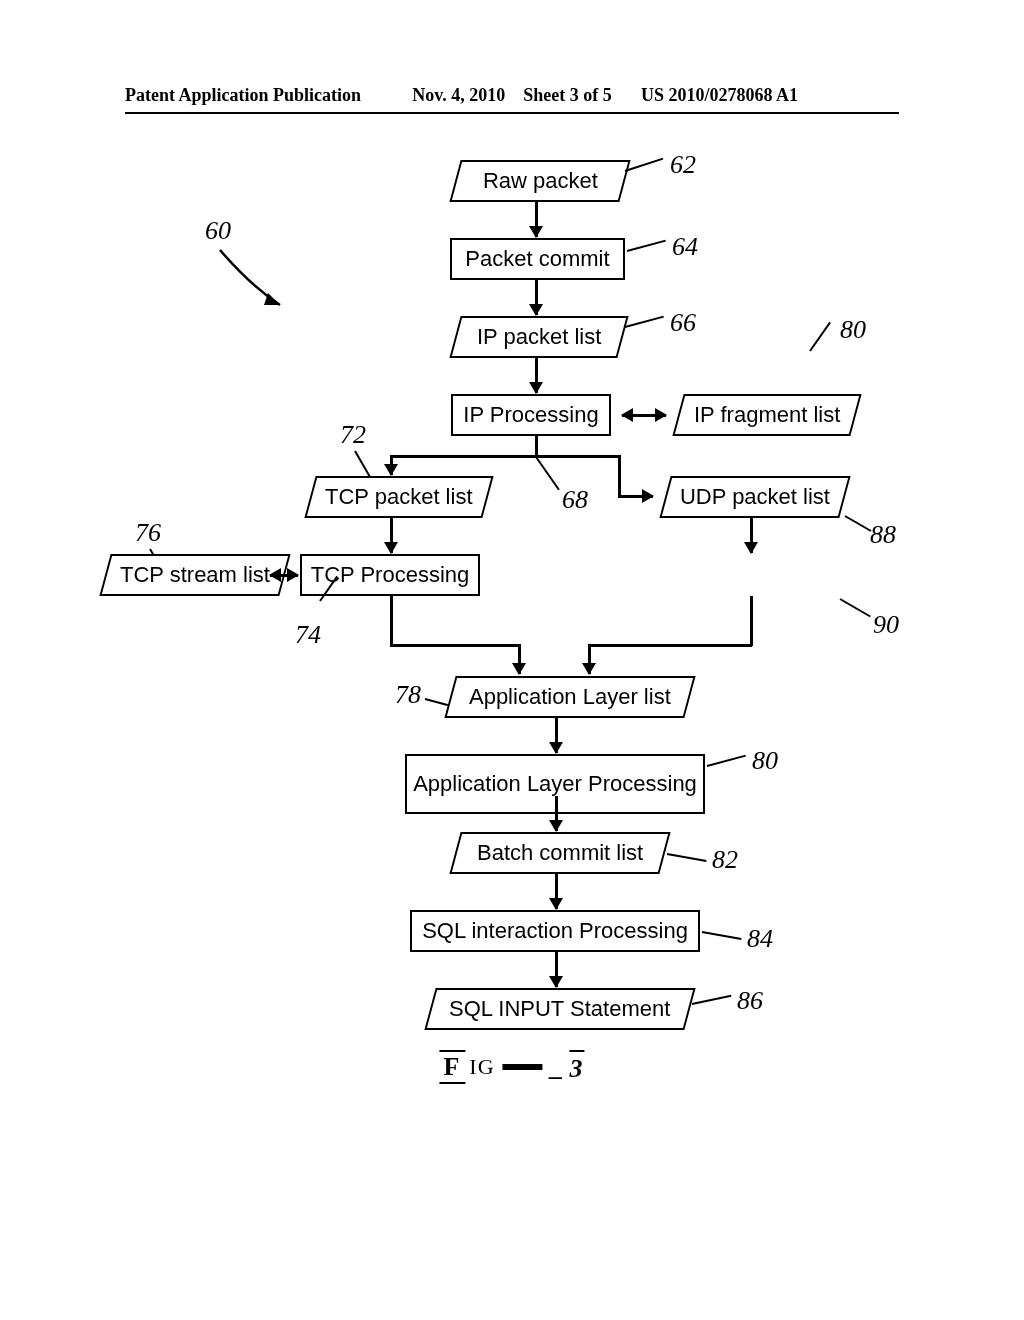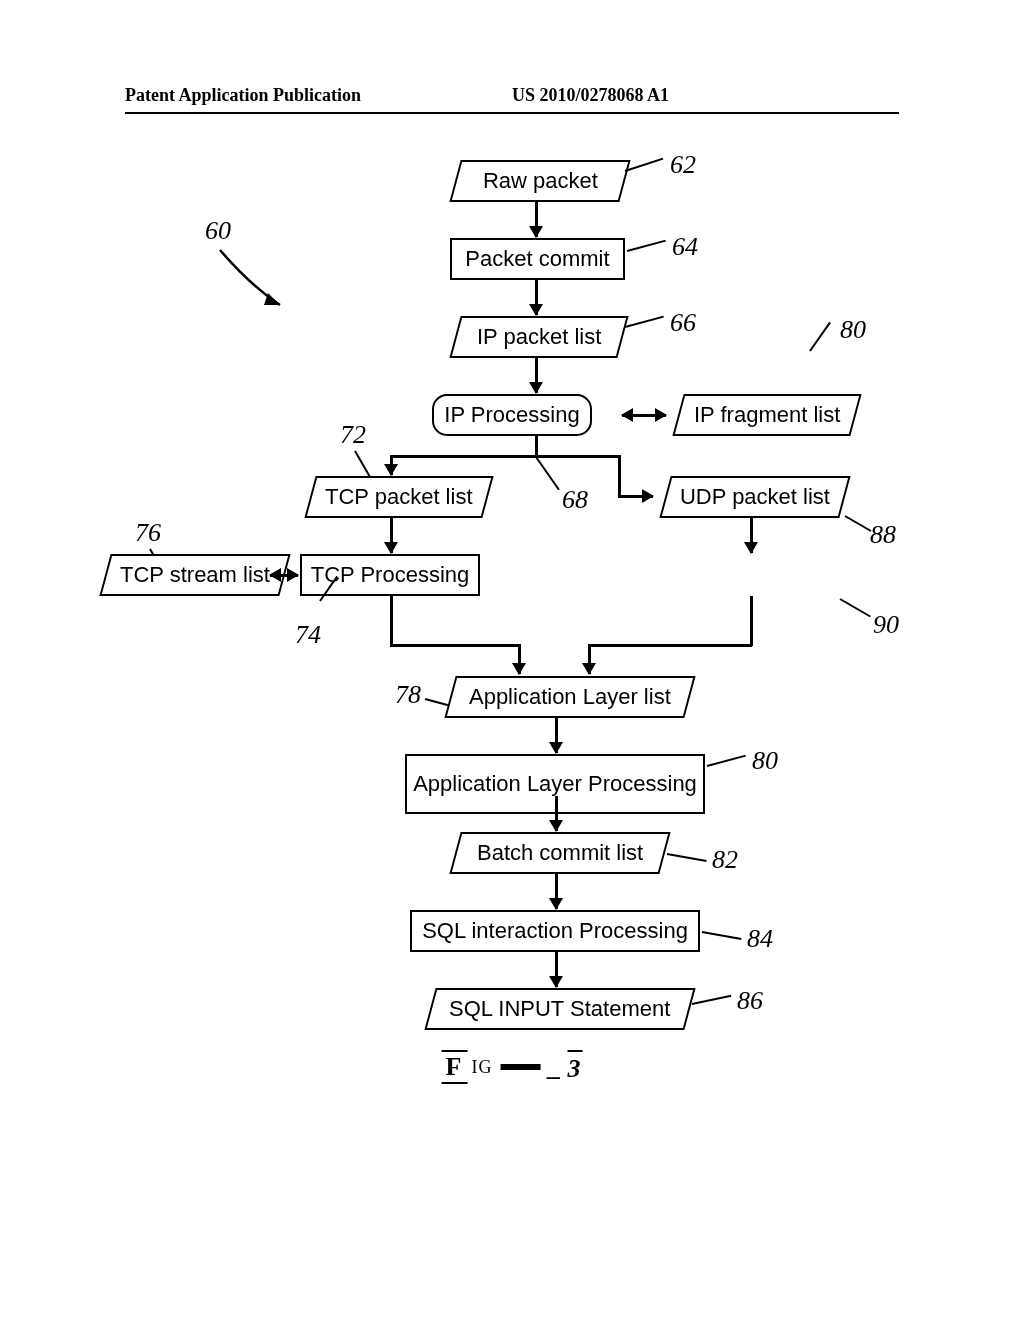--- a/index.html
+++ b/index.html
@@ -149,20 +149,25 @@
   .figcap .under {
     border-bottom: 2px solid #000;
     padding-bottom: 2px;
   }
 </style>
 </head>
 <body>
 
 <div class="header">
   <div class="left">Patent Application Publication</div>
+  <div class="mid">
+    <span>Nov. 4, 2010</span>
+    &nbsp;&nbsp;
+    <span>Sheet 3 of 5</span>
+  </div>
   <div class="right">US 2010/0278068 A1</div>
 </div>
 <div class="hr"></div>
 
 <div class="canvas">
 
   <div class="ref" style="left:205px; top:66px;">60</div>
   <svg style="position:absolute; left:210px; top:95px;" width="100" height="80">
     <path d="M10 5 Q 40 40 70 60" stroke="#000" stroke-width="2.5" fill="none"></path>
     <polygon points="70,60 58,48 54,60" fill="#000"></polygon>
@@ -185,21 +190,21 @@
   <div class="para" style="left:455px; top:166px; width:168px; height:42px;">
     <span>IP packet list</span>
   </div>
   <div class="lead" style="left:625px; top:176px; width:40px; transform:rotate(-15deg);"></div>
   <div class="ref" style="left:670px; top:158px;">66</div>
   <div class="arrow-v down" style="left:535px; top:208px; height:35px;"></div>
 
   <div class="ref" style="left:840px; top:165px;">80</div>
   <div class="lead" style="left:810px; top:200px; width:35px; transform:rotate(-55deg);"></div>
 
-  <div class="rect" style="left:432px; top:244px; width:160px; height:42px;border-radius:15px;">
+  <div class="rect" style="left:451px; top:244px; width:160px; height:42px;">
     <span>IP Processing</span>
   </div>
 
   <div class="arrow-h double" style="left:622px; top:264px; width:44px;"></div>
 
   <div class="para" style="left:678px; top:244px; width:178px; height:42px;">
     <span>IP fragment list</span>
   </div>
 
   <div class="ref" style="left:340px; top:270px;">72</div>
@@ -289,19 +294,19 @@
   <div class="arrow-v down" style="left:555px; top:802px; height:35px;"></div>
 
   <div class="para" style="left:430px; top:838px; width:260px; height:42px;">
     <span>SQL INPUT Statement</span>
   </div>
   <div class="lead" style="left:692px; top:853px; width:40px; transform:rotate(-12deg);"></div>
   <div class="ref" style="left:737px; top:836px;">86</div>
 
   <div class="figcap" style="top:900px;">
     <span class="over under" style="font-weight:bold; padding:0 4px;">F</span>
-    <span style="font-size:18px; letter-spacing:1px;">IG</span>
+    <span style="font-size:22px; letter-spacing:1px;">IG</span>
     <span style="display:inline-block; width:40px; height:6px; background:#000; margin:0 4px;"></span>
     <span style="font-style:italic; font-weight:bold;">_</span>
     <span class="over" style="font-weight:bold; font-style:italic;">3</span>
   </div>
 
 </div>
 
 </body></html>

